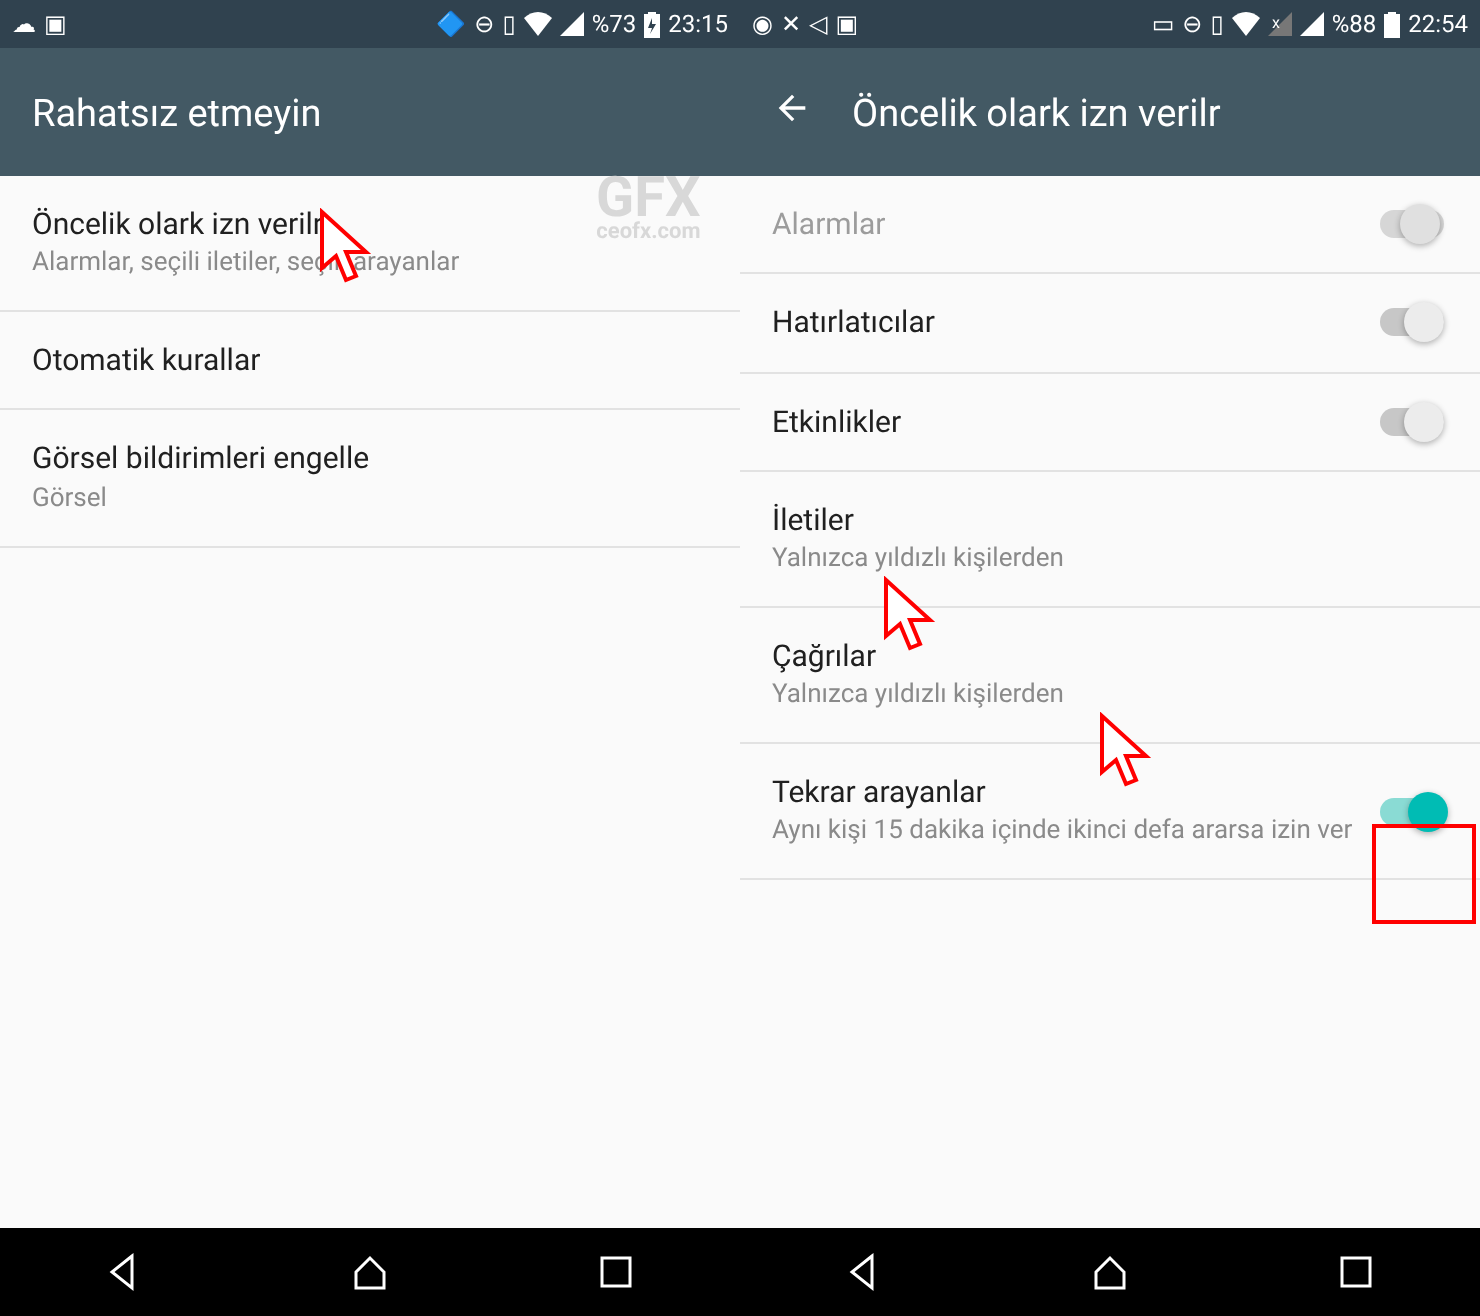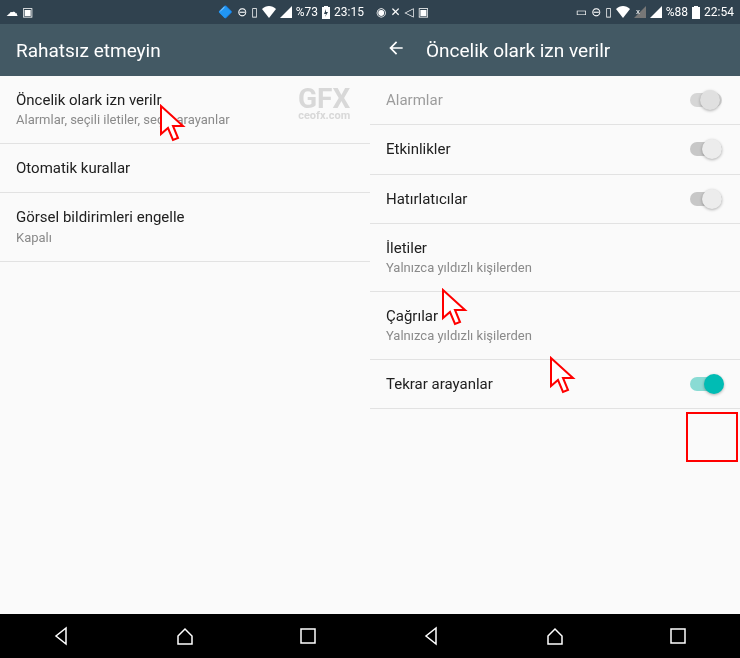--- a/index.html
+++ b/index.html
@@ -15,21 +15,21 @@
     .screen { width: 370px; height: 614px; background: #fafafa; position: relative; }
     .status-bar {
       height: 24px; background: #30424f; color: #fff;
       display: flex; justify-content: space-between; align-items: center;
       padding: 0 6px; font-size: 12px;
     }
     .status-left, .status-right { display: flex; align-items: center; gap: 4px; }
     .status-right span { font-size: 12px; }
     .st-icon { display: inline-flex; align-items: center; }
     .app-bar {
-      height: 52px; background: #435964; color: #fff;
+      height: 64px; background: #435964; color: #fff;
       display: flex; align-items: center; padding: 0 16px; gap: 20px;
     }
     .app-bar-title { font-size: 19px; font-weight: 400; }
     .back-arrow { font-size: 20px; cursor: pointer; }
     .content { background: #fafafa; }
     .item {
       padding: 14px 16px; border-bottom: 1px solid #e2e2e2;
       display: flex; align-items: center; justify-content: space-between;
       cursor: pointer; gap: 10px;
     }
@@ -119,21 +119,21 @@
         </div>
       </div>
       <div class="item">
         <div class="item-text">
           <div class="item-title">Otomatik kurallar</div>
         </div>
       </div>
       <div class="item">
         <div class="item-text">
           <div class="item-title">Görsel bildirimleri engelle</div>
-          <div class="item-sub">Kapalı</div>
+          <div class="item-sub">Görsel</div>
         </div>
       </div>
     </div>
   </div>
 
   <div class="screen">
     <div class="status-bar">
       <div class="status-left">
         <span class="st-icon">◉</span>
         <span class="st-icon">✕</span>
@@ -183,30 +183,30 @@
         <div class="item-text">
             <div class="item-title dim">Alarmlar</div>
           </div>
         <div class="toggle dim">
             <div class="toggle-track"></div>
             <div class="toggle-thumb"></div>
           </div>
       </div>
       <div class="item">
         <div class="item-text">
+            <div class="item-title">Hatırlatıcılar</div>
+          </div>
+        <div class="toggle">
+            <div class="toggle-track"></div>
+            <div class="toggle-thumb"></div>
+          </div>
+      </div>
+      <div class="item">
+        <div class="item-text">
             <div class="item-title">Etkinlikler</div>
-          </div>
-        <div class="toggle">
-            <div class="toggle-track"></div>
-            <div class="toggle-thumb"></div>
-          </div>
-      </div>
-      <div class="item">
-        <div class="item-text">
-            <div class="item-title">Hatırlatıcılar</div>
           </div>
         <div class="toggle">
             <div class="toggle-track"></div>
             <div class="toggle-thumb"></div>
           </div>
       </div>
       <div class="item">
         <div class="item-text">
           <div class="item-title">İletiler</div>
           <div class="item-sub">Yalnızca yıldızlı kişilerden</div>
@@ -214,20 +214,21 @@
       </div>
       <div class="item">
         <div class="item-text">
           <div class="item-title">Çağrılar</div>
           <div class="item-sub">Yalnızca yıldızlı kişilerden</div>
         </div>
       </div>
       <div class="item">
         <div class="item-text">
           <div class="item-title">Tekrar arayanlar</div>
+          <div class="item-sub">Aynı kişi 15 dakika içinde ikinci defa ararsa izin ver</div>
         </div>
         <div class="toggle on">
             <div class="toggle-track"></div>
             <div class="toggle-thumb"></div>
           </div>
       </div>
     </div>
   </div>
 </div>
 

